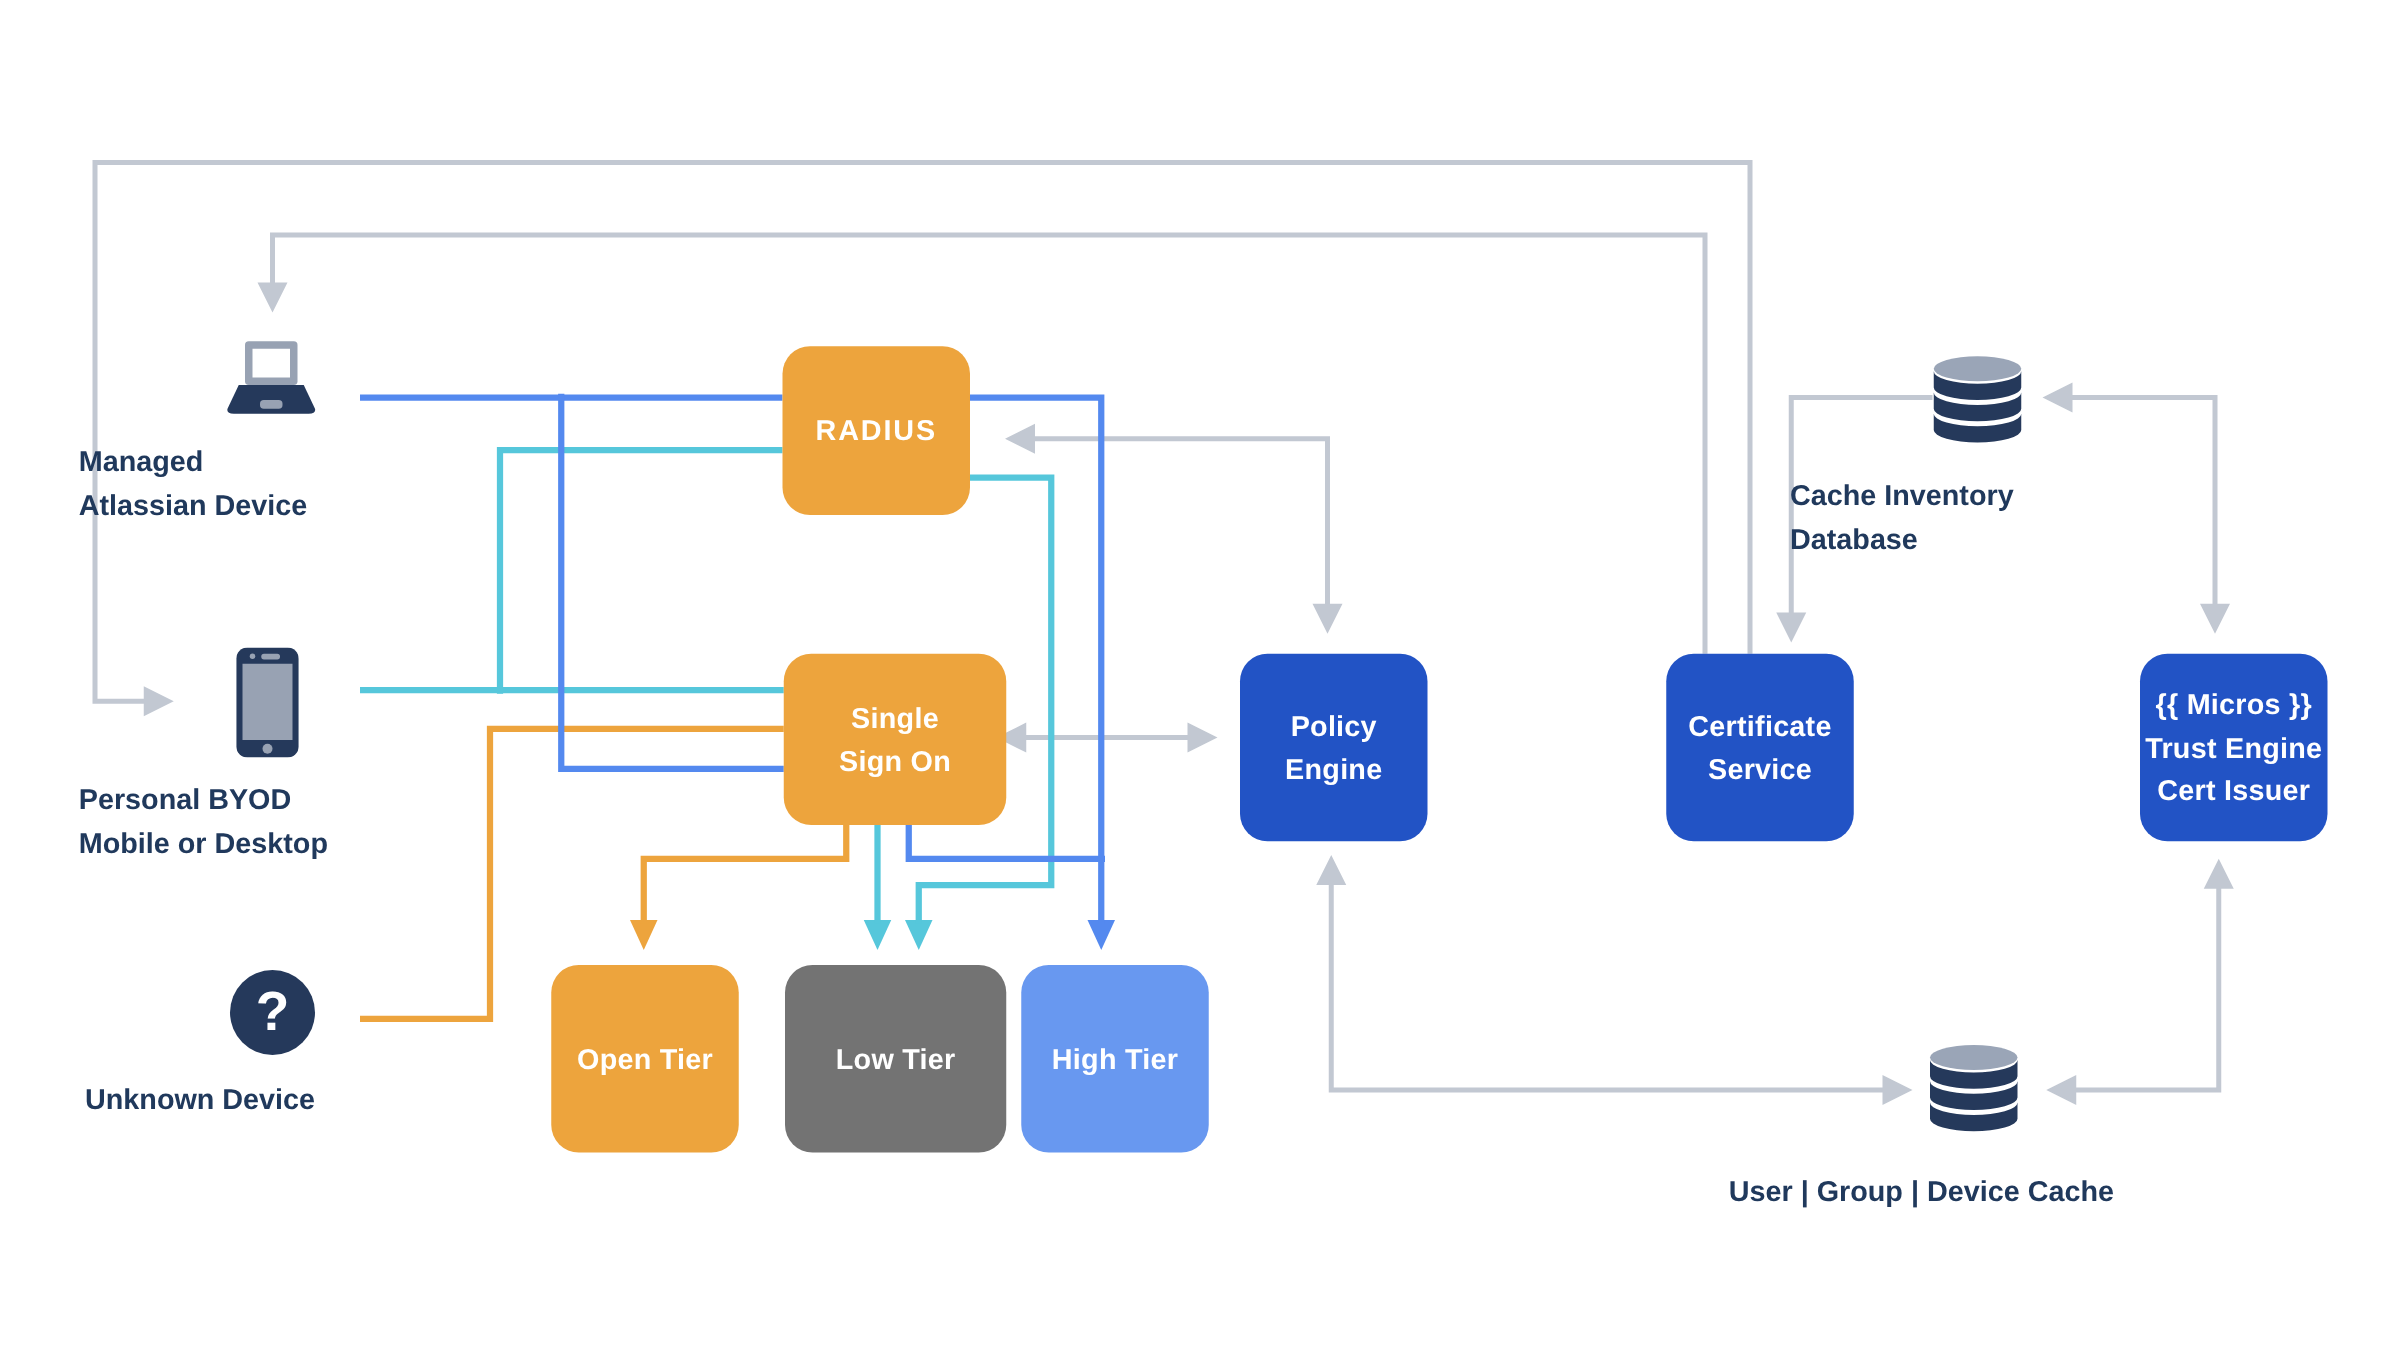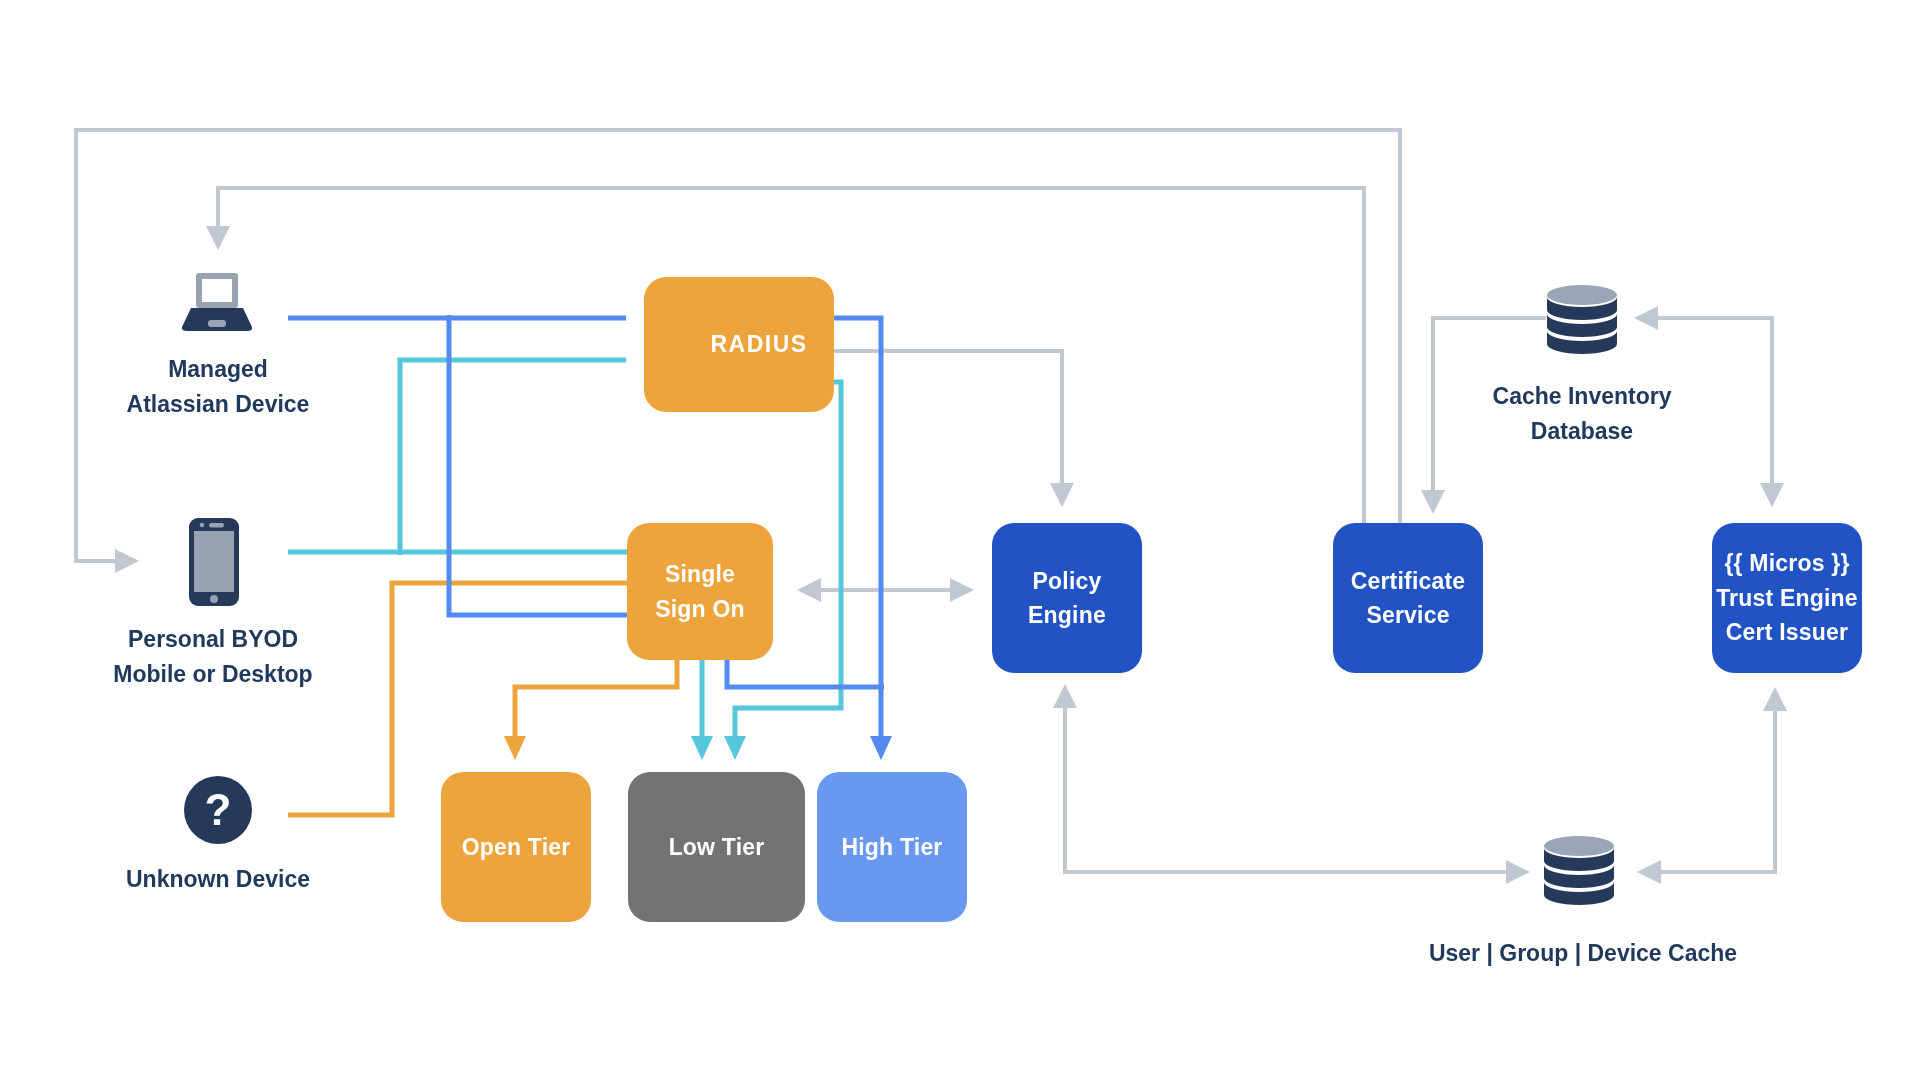--- a/index.html
+++ b/index.html
@@ -8,21 +8,21 @@
     font-family:"Liberation Sans","DejaVu Sans",sans-serif;
   }
   #edge-svg{position:absolute;left:0;top:0;width:1920px;height:1080px;pointer-events:none;}
   .box{
     position:absolute;border-radius:22px;display:flex;align-items:center;justify-content:center;
     text-align:center;color:#ffffff;font-size:23px;font-weight:600;line-height:1.5;
     white-space:pre-line;letter-spacing:.2px;
   }
   .box.caps{letter-spacing:1.5px;}
   .caption{
-    position:absolute;text-align:center;color:#20395C;font-size:23px;font-weight:600;
+    position:absolute;color:#20395C;font-size:23px;font-weight:600;
     line-height:1.5;white-space:pre-line;
   }
   .icon{position:absolute;}
   .circle-icon{
     position:absolute;width:68px;height:68px;border-radius:50%;background:#25395B;
     display:flex;align-items:center;justify-content:center;color:#ffffff;
     font-size:44px;font-weight:600;line-height:1;
   }
 </style>
 </head>
@@ -85,24 +85,24 @@
     <circle cx="25" cy="81" r="4" fill="#98A2B3"></circle>
   </svg>
   <div class="caption" style="left:63px;top:622px;width:300px">Personal BYOD
 Mobile or Desktop</div>
 
   <div class="circle-icon" style="left:184px;top:776px">
     <span>?</span>
   </div>
   <div class="caption" style="left:68px;top:862px;width:300px">Unknown Device</div>
 
-  <div class="box caps" style="left: 644px; top: 277px; width: 150px; height: 135px; background: rgb(237, 164, 61); padding-left: 40px;">
+  <div class="box caps" style="left: 626px; top: 277px; width: 150px; height: 135px; background: rgb(237, 164, 61);">
     <span>RADIUS</span>
   </div>
-  <div class="box" style="left: 627px; top: 523px; width: 146px; height: 137px; background: rgb(237, 164, 61);">
+  <div class="box" style="left: 627px; top: 523px; width: 178px; height: 137px; background: rgb(237, 164, 61);">
     <span>Single
 Sign On</span>
   </div>
 
   <div class="box" style="left: 441px; top: 772px; width: 150px; height: 150px; background: rgb(237, 164, 61); justify-content: center;">
     <span>Open Tier</span>
   </div>
   <div class="box" style="left: 628px; top: 772px; width: 177px; height: 150px; background: #737373;">
     <span>Low Tier</span>
   </div>

